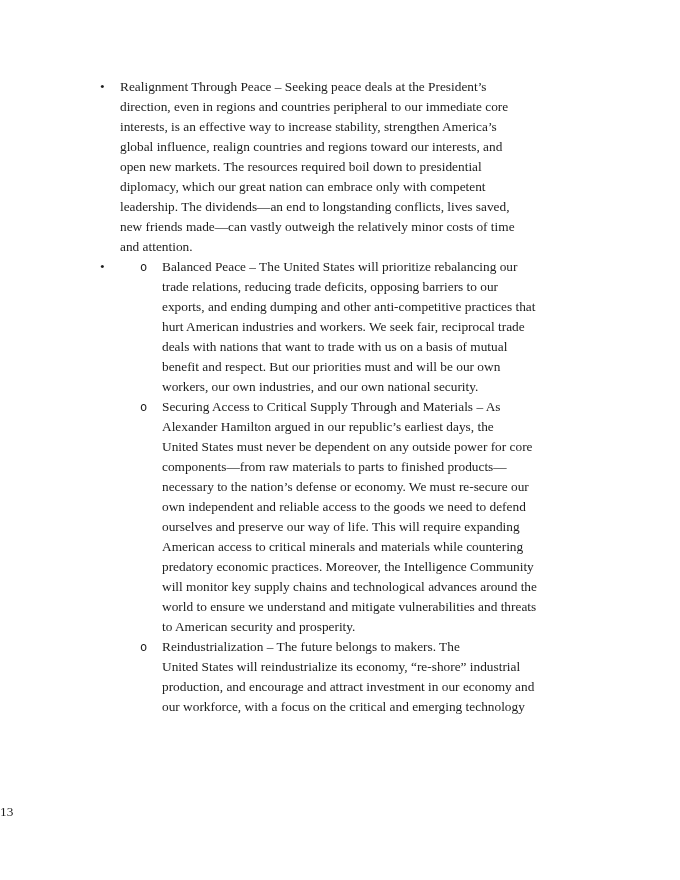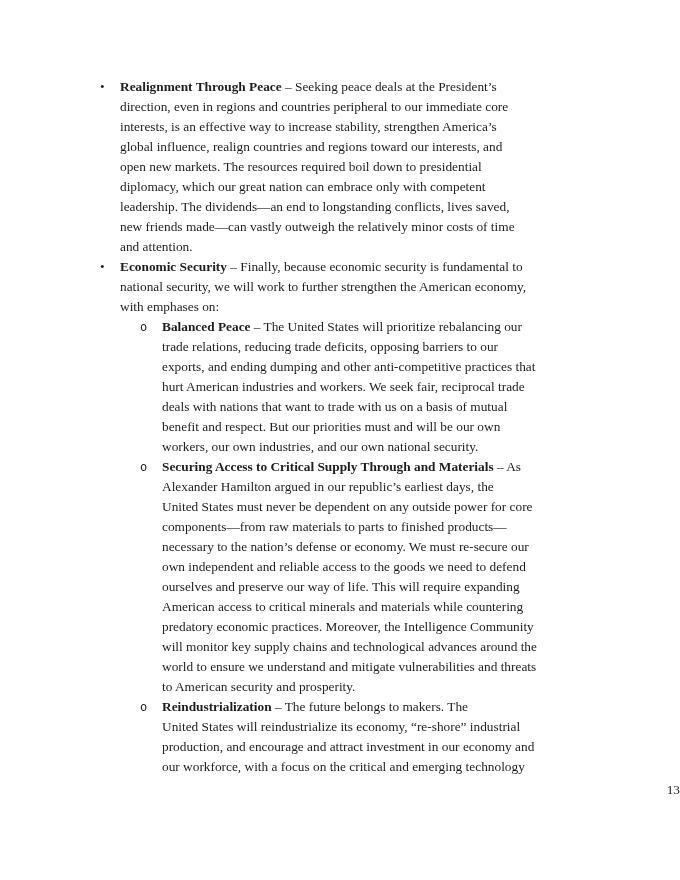--- a/index.html
+++ b/index.html
@@ -32,31 +32,31 @@
   .l1 .marker {
     left: 100px;
     font-size: 13.33px;
   }
   .l2 .marker {
     left: 140px;
     font-family: "DejaVu Sans Mono", monospace;
     font-size: 12px;
   }
   .bullet-title {
-    font-weight: bold;
+    font-weight: normal;
   }
   .bullet-body {
     white-space: pre-line;
   }
   .footer {
     position: absolute;
-    top: 780px;
+    top: 802px;
     left: 0;
     width: 100%;
-    text-align: right;
+    text-align: left;
   }
 </style>
 </head>
 <body>
 
 <div class="page">
 
   <div class="li l1">
     <span class="marker">•</span>
     <div class="content"><span class="bullet-title">Realignment Through Peace</span><span class="bullet-body"> – Seeking peace deals at the President’s
@@ -65,23 +65,20 @@
 global influence, realign countries and regions toward our interests, and
 open new markets. The resources required boil down to presidential
 diplomacy, which our great nation can embrace only with competent
 leadership. The dividends—an end to longstanding conflicts, lives saved,
 new friends made—can vastly outweigh the relatively minor costs of time
 and attention.</span></div>
   </div>
 
   <div class="li l1">
     <span class="marker">•</span>
-    <div class="content"><span class="bullet-title">Economic Security</span><span class="bullet-body"> – Finally, because economic security is fundamental to
-national security, we will work to further strengthen the American economy,
-with emphases on:</span></div>
   </div>
 
   <div class="li l2">
     <span class="marker">o</span>
     <div class="content"><span class="bullet-title">Balanced Peace</span><span class="bullet-body"> – The United States will prioritize rebalancing our
 trade relations, reducing trade deficits, opposing barriers to our
 exports, and ending dumping and other anti-competitive practices that
 hurt American industries and workers. We seek fair, reciprocal trade
 deals with nations that want to trade with us on a basis of mutual
 benefit and respect. But our priorities must and will be our own

